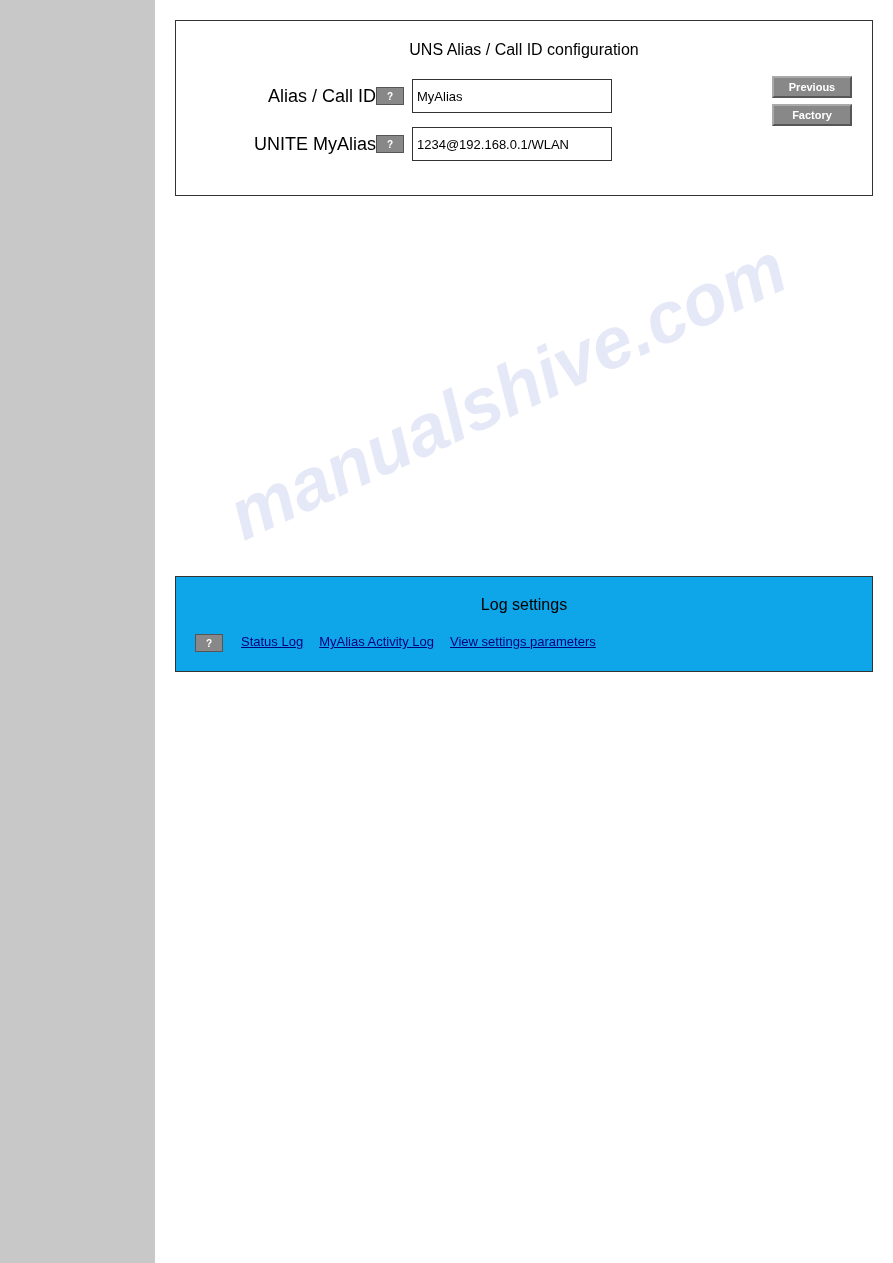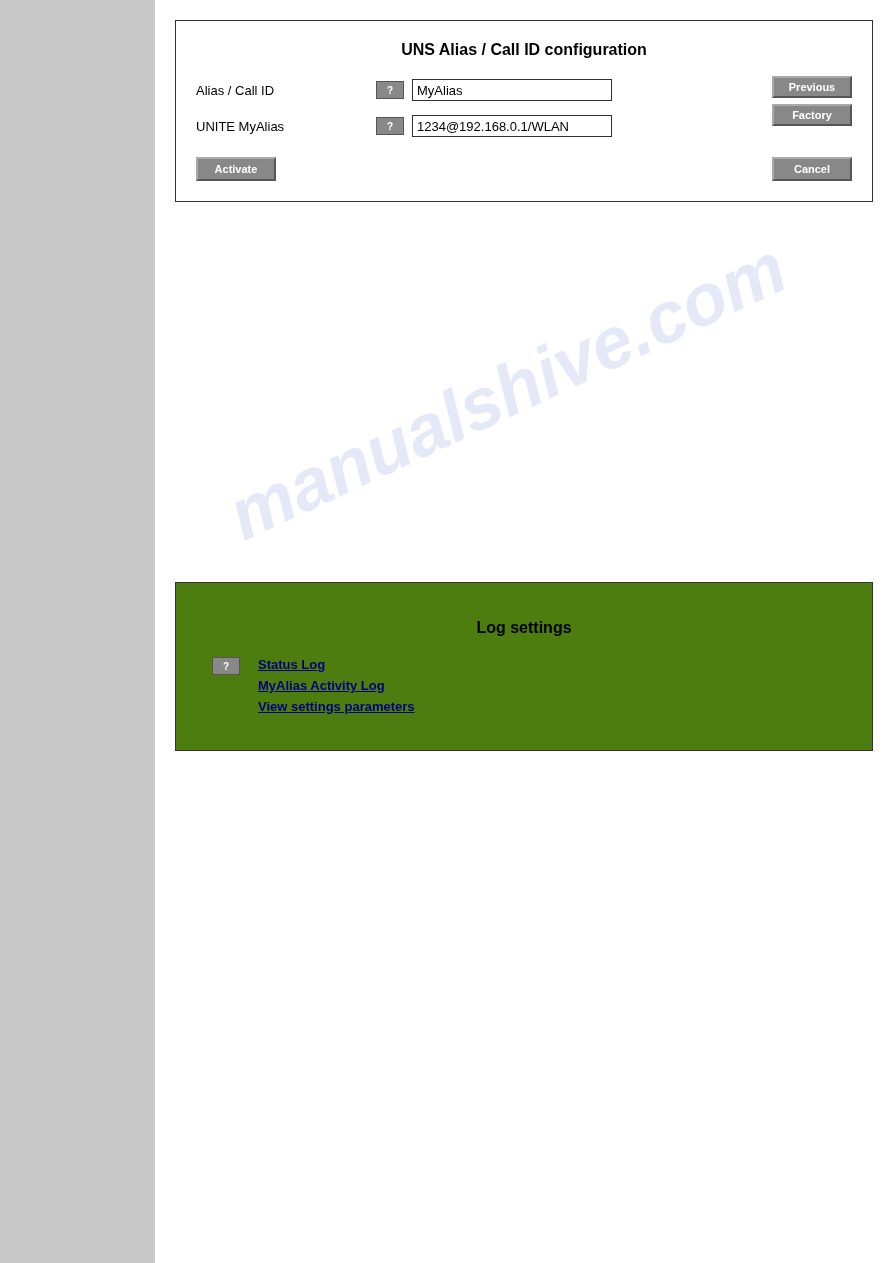--- a/index.html
+++ b/index.html
@@ -51,33 +51,34 @@
       border: 1px solid #333;
       background: #ffffff;
       padding: 20px;
       margin-bottom: 20px;
       position: relative;
     }
 
     .section-title {
       text-align: center;
       font-size: 16px;
-      font-weight: bold;
+      font-weight: normal;
       margin-bottom: 20px;
     }
 
     .form-row {
       display: flex;
       align-items: center;
       margin-bottom: 14px;
     }
 
     .form-label {
       width: 180px;
-      font-size: 13px;
+      font-size: 18px;
+      text-align: right;
     }
 
     .help-btn {
       display: inline-flex;
       align-items: center;
       justify-content: center;
       background: #888;
       color: #fff;
       font-size: 10px;
       font-weight: bold;
@@ -87,21 +88,21 @@
       cursor: pointer;
       margin-right: 8px;
       flex-shrink: 0;
     }
 
     .form-input {
       border: 1px solid #333;
       padding: 2px 4px;
       font-size: 13px;
       width: 200px;
-      height: 22px;
+      height: 34px;
       outline: none;
     }
 
     .side-buttons {
       position: absolute;
       top: 55px;
       right: 20px;
       display: flex;
       flex-direction: column;
       gap: 6px;
@@ -133,37 +134,35 @@
       padding: 4px 10px;
       font-size: 11px;
       font-weight: bold;
       cursor: pointer;
       min-width: 80px;
     }
 
     
     .log-section {
       border: 1px solid #333;
-      background: #4d7c0f;
-      padding: 36px;
+      background: #0ea5e9;
+      padding: 19px;
       margin-top: 380px;
     }
 
     .log-links-area {
       display: flex;
       align-items: flex-start;
       margin-top: 10px;
     }
 
     .log-links {
       display: flex;
-      flex-direction: column;
-      gap: 6px;
+      gap: 16px;
       margin-left: 10px;
-      font-weight: bold;
     }
 
     .log-link {
       color: #000080;
       text-decoration: underline;
       font-size: 13px;
       cursor: pointer;
     }
   </style>
 </head>
@@ -189,24 +188,20 @@
       <div class="form-label">UNITE MyAlias</div>
       <div class="help-btn">?</div>
       <input class="form-input" type="text" value="1234@192.168.0.1/WLAN" style="">
     </div>
 
     <div class="side-buttons">
       <button class="side-btn">Previous</button>
       <button class="side-btn">Factory</button>
     </div>
 
-    <div class="bottom-buttons">
-      <button class="action-btn">Activate</button>
-      <button class="action-btn">Cancel</button>
-    </div>
 
   </div>
 
   <div class="log-section">
 
     <div class="section-title">Log settings</div>
 
     <div class="log-links-area">
       <div class="help-btn">?</div>
       <div class="log-links">

